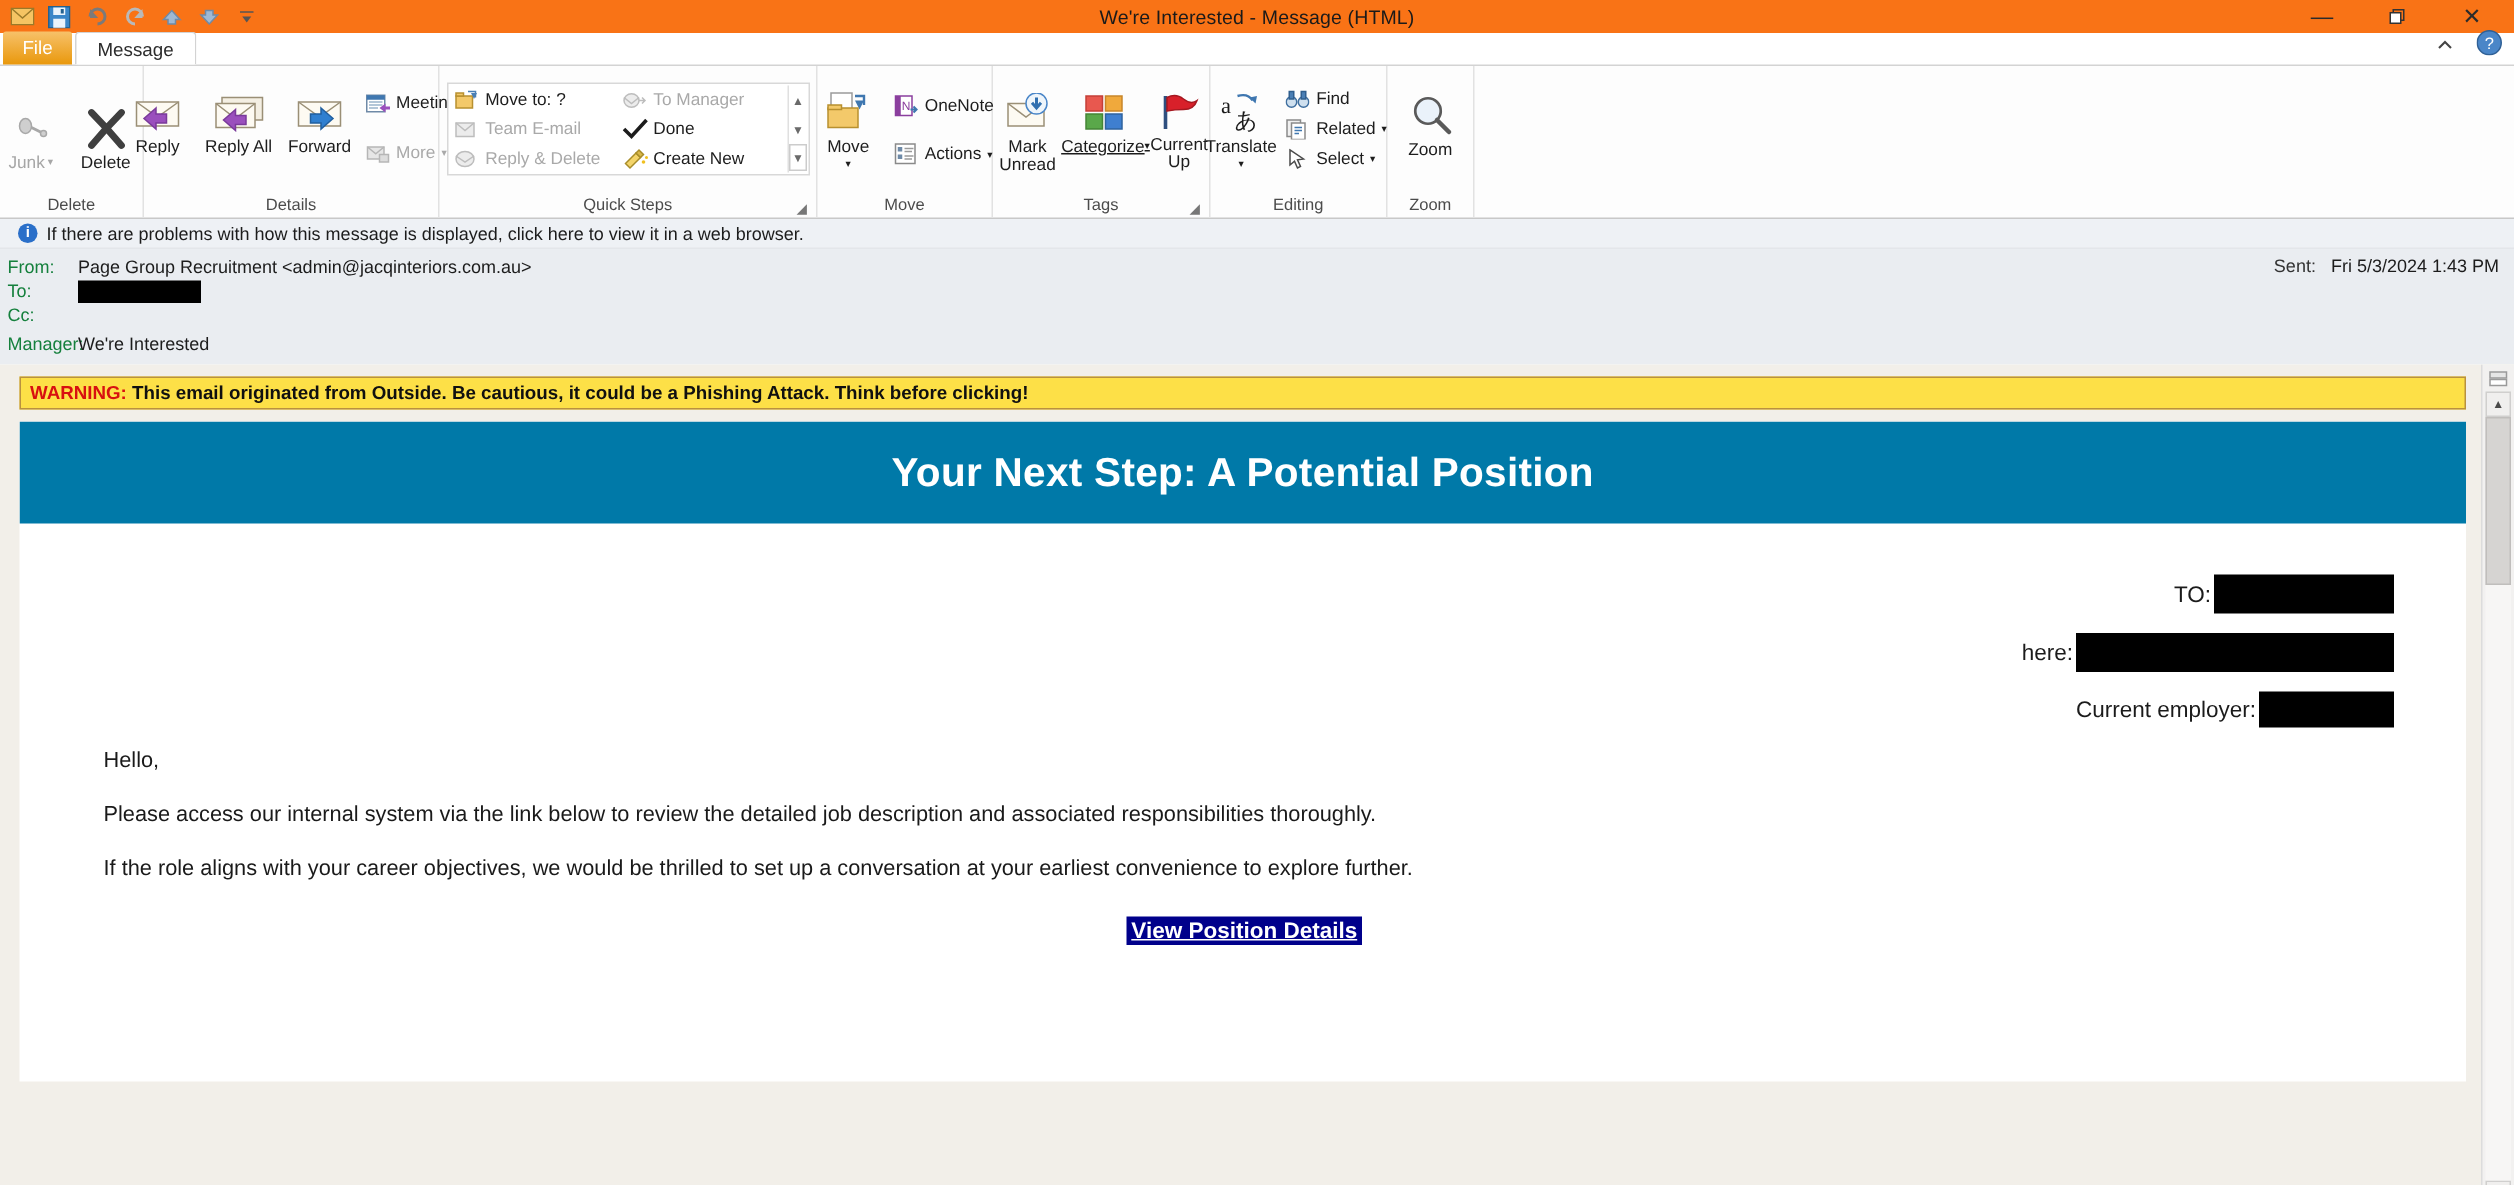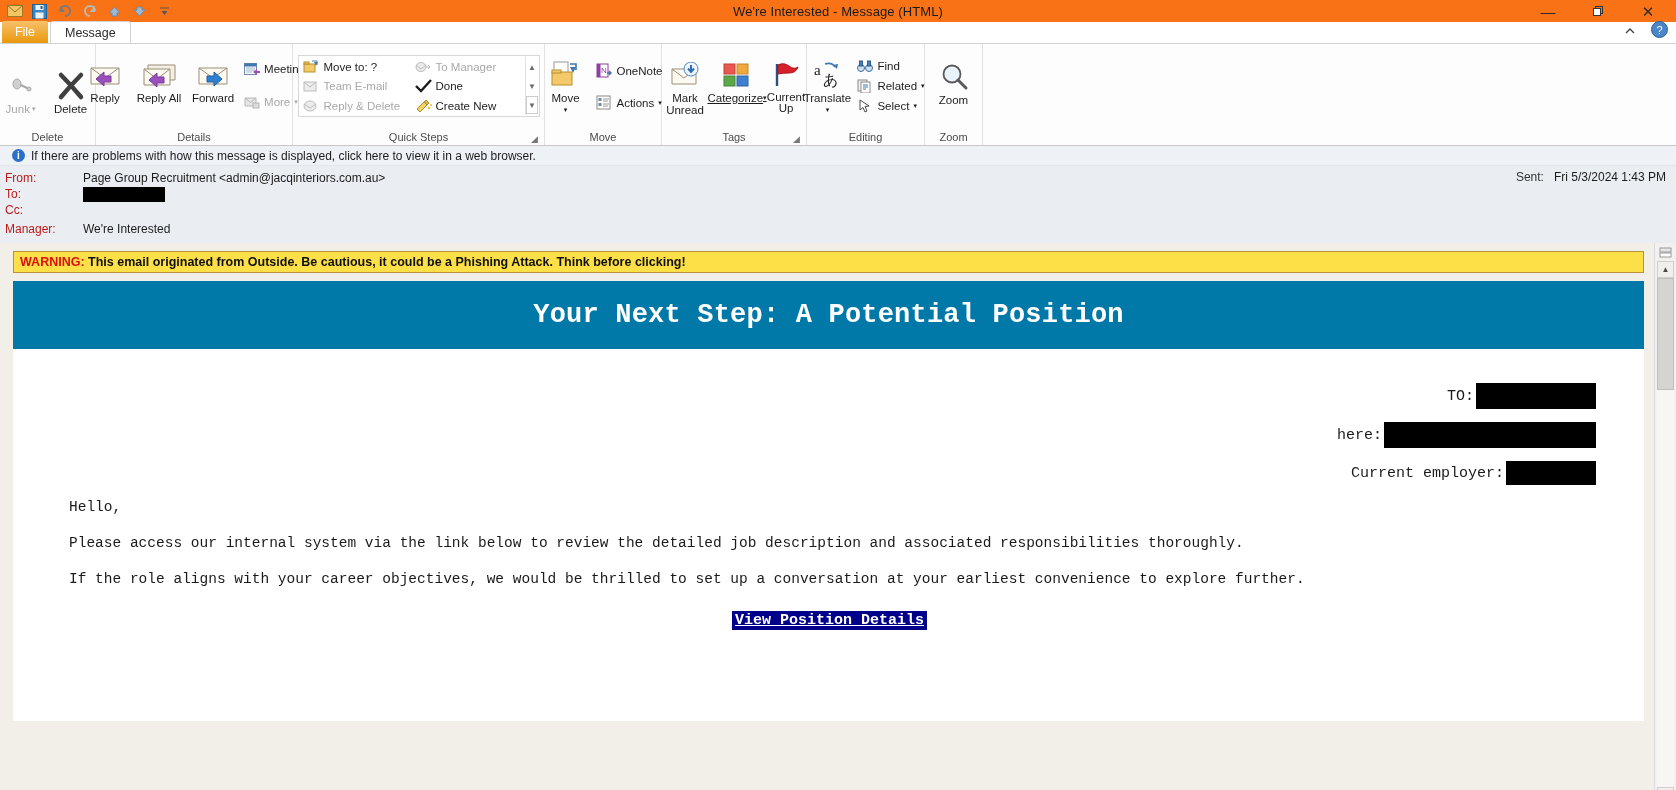--- a/index.html
+++ b/index.html
@@ -92,38 +92,38 @@
   
   .infobar { height: 20px; background: #eef1f5; display: flex; align-items: center;
              gap: 6px; padding-left: 12px; font-size: 12px; color: #1c1c1c;
              border-bottom: 1px solid #e3e6ea; }
   .info-ic { width: 13px; height: 13px; border-radius: 50%; background: #2a6fc9; color: #fff;
              font-size: 10px; font-weight: bold; display: flex; align-items: center; justify-content: center; }
 
   
   .hdr { background: #eaedf1; padding: 4px 0 6px 0; position: relative; }
   .hrow { display: flex; align-items: center; height: 16px; font-size: 12px; color: #1c1c1c; }
-  .hlabel { width: 83px; padding-left: 5px; color: #b91c1c; }
+  .hlabel { width: 52px; padding-left: 5px; color: #15803d; }
   .hvalue { flex: 1; color: #1c1c1c; }
   .redact { background: #000; display: inline-block; height: 15px; vertical-align: middle; }
   .sent { position: absolute; right: 10px; top: 4px; font-size: 12px; color: #1c1c1c;
           display: flex; gap: 10px; }
   .sent .lbl { color: #333; }
 
   
   .bodyarea { position: relative; background: #f2efe9; height: 561px; overflow: hidden; }
   .readingpane { position: absolute; left: 0; top: 0; right: 22px; bottom: 0; overflow: hidden; }
 
   .warnwrap { padding: 8px 10px 0 13px; }
   .warnbar { background: #fde047; border: 1px solid #b9913f; padding: 3px 6px; font-size: 12.5px;
              color: #101010; font-weight: bold; }
   .warnbar .w { color: #d81010; }
 
   .msgbody { background: #fff; margin: 8px 10px 0 13px; border: 0; position: relative;
-             height: 440px; overflow: hidden; font-family: Liberation Mono, monospace; }
+             height: 440px; overflow: hidden; }
   .banner { background: #0079a8; height: 68px; display: flex; align-items: center; justify-content: center; }
   .banner h1 { margin: 0; color: #fff; font-size: 27px; font-weight: bold; letter-spacing: .2px; }
 
   .fields { padding: 34px 48px 0 0; }
   .frow { display: flex; align-items: center; justify-content: flex-end; margin-bottom: 13px;
           font-size: 15px; color: #1b1b1b; }
   .frow .lab { padding-right: 2px; }
 
   .para { padding: 0 54px 0 56px; font-size: 14.5px; color: #1a1a1a; text-align: justify;
           line-height: 19px; }

